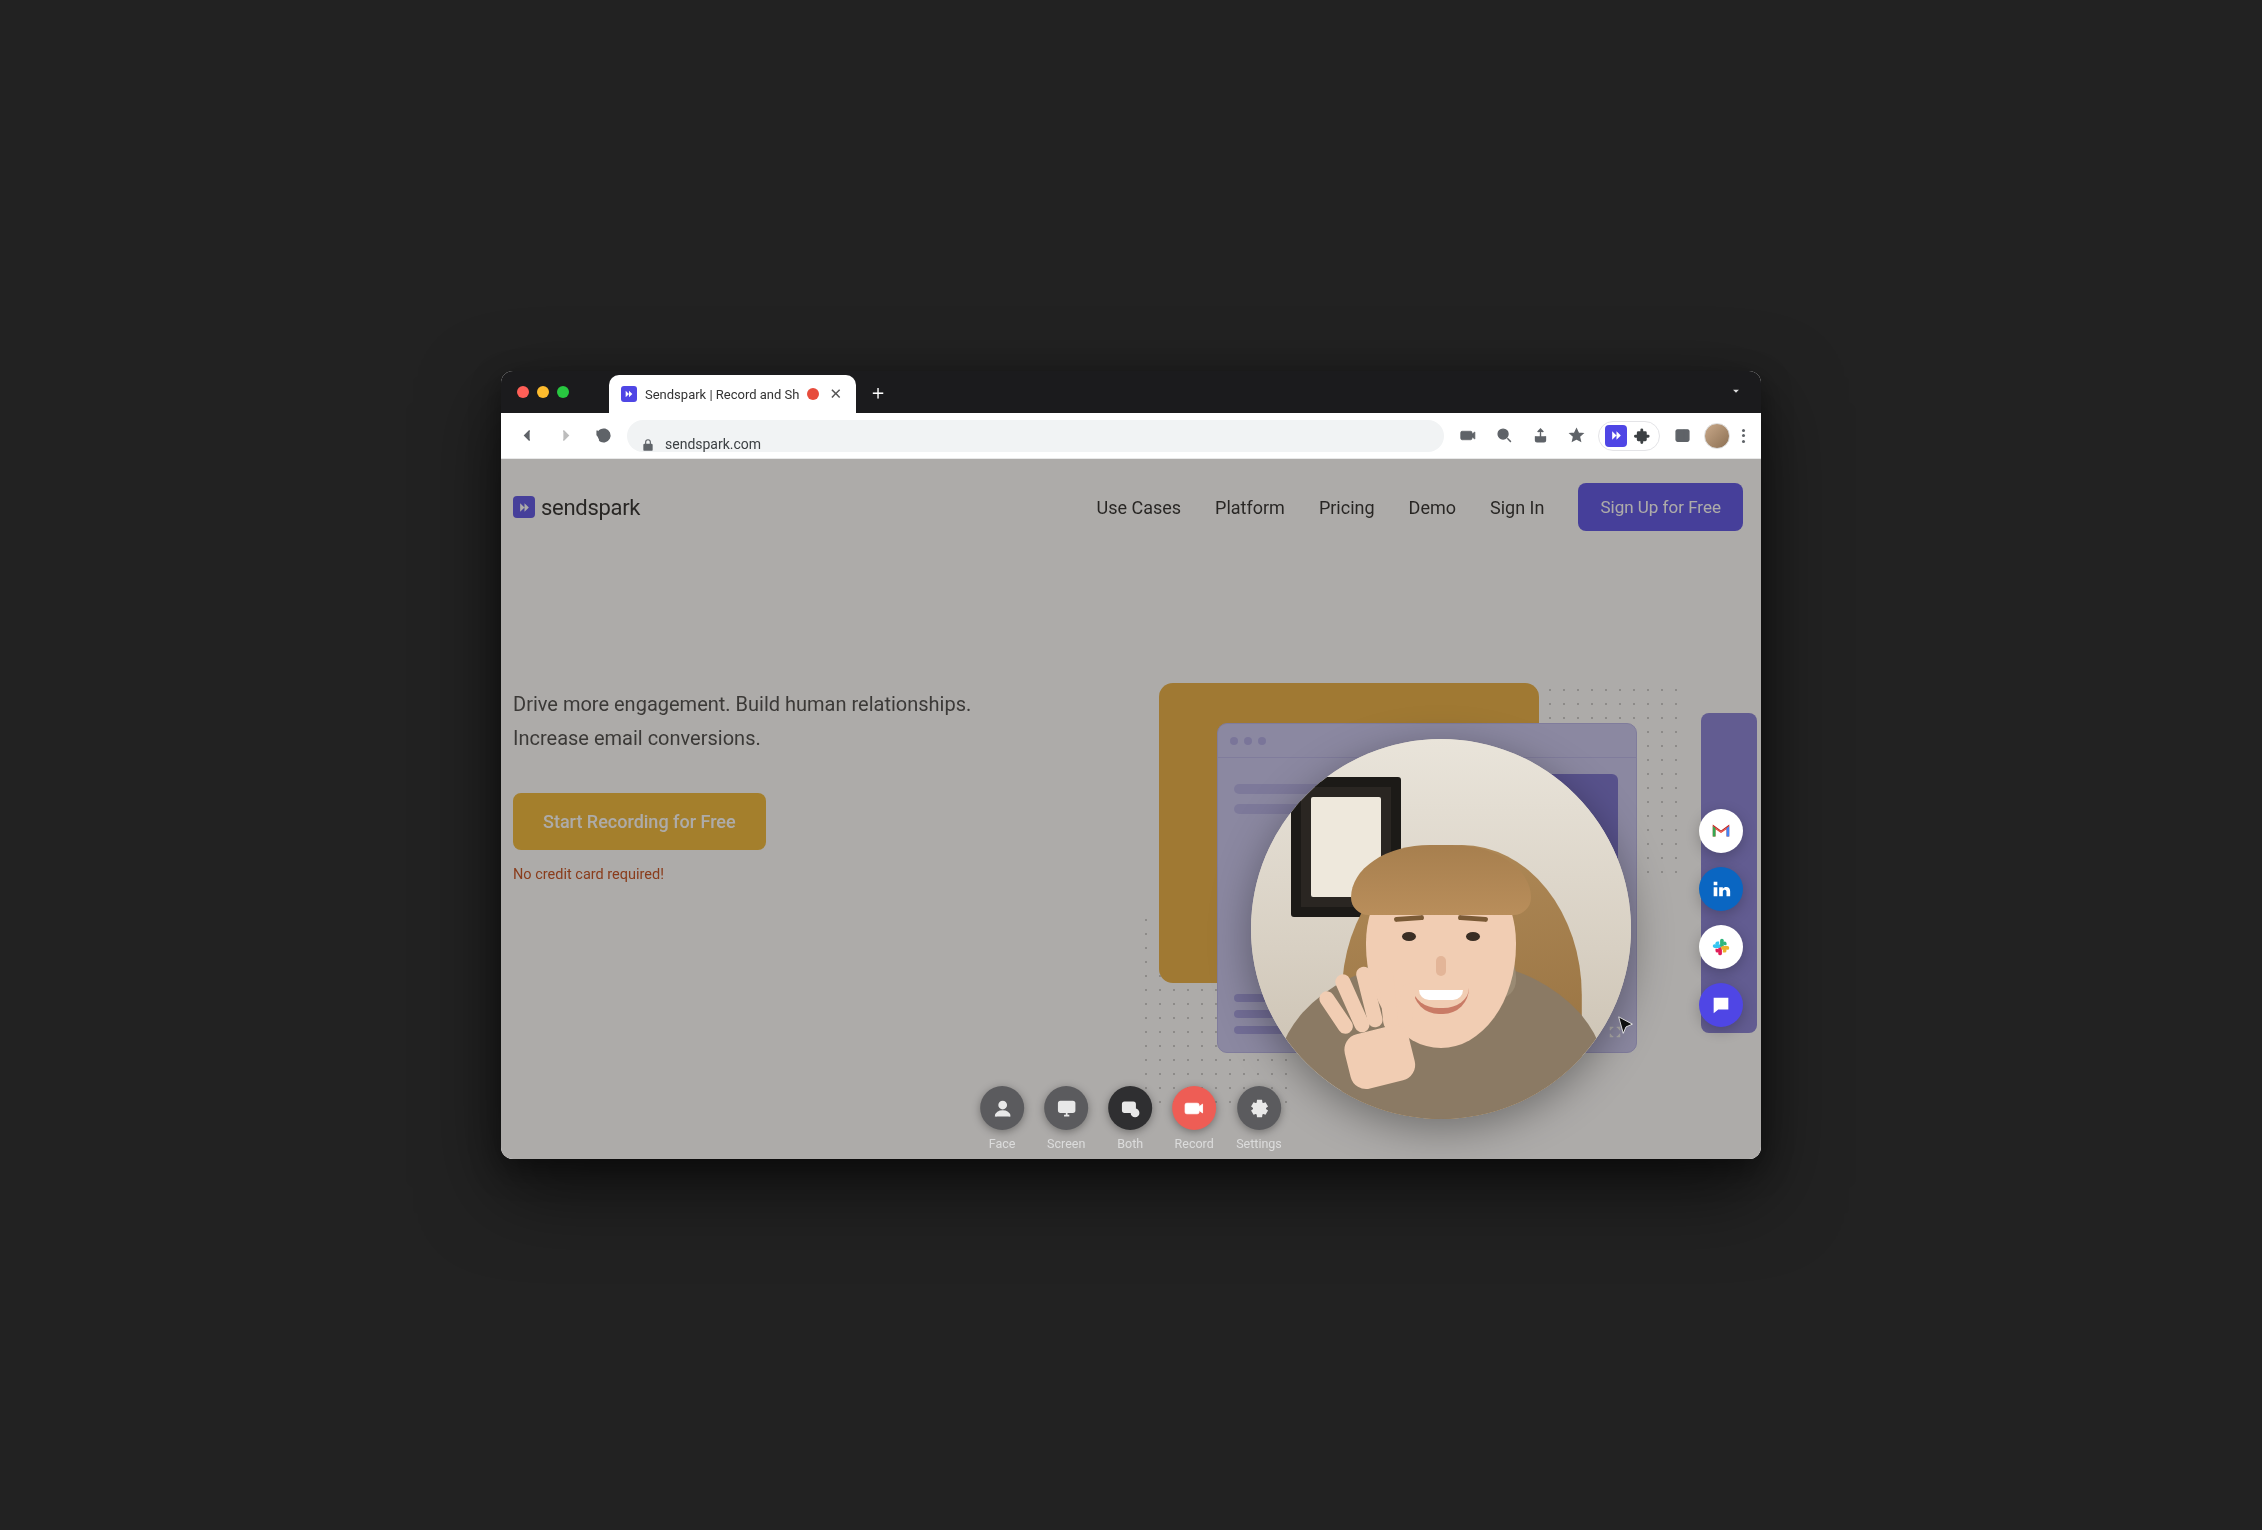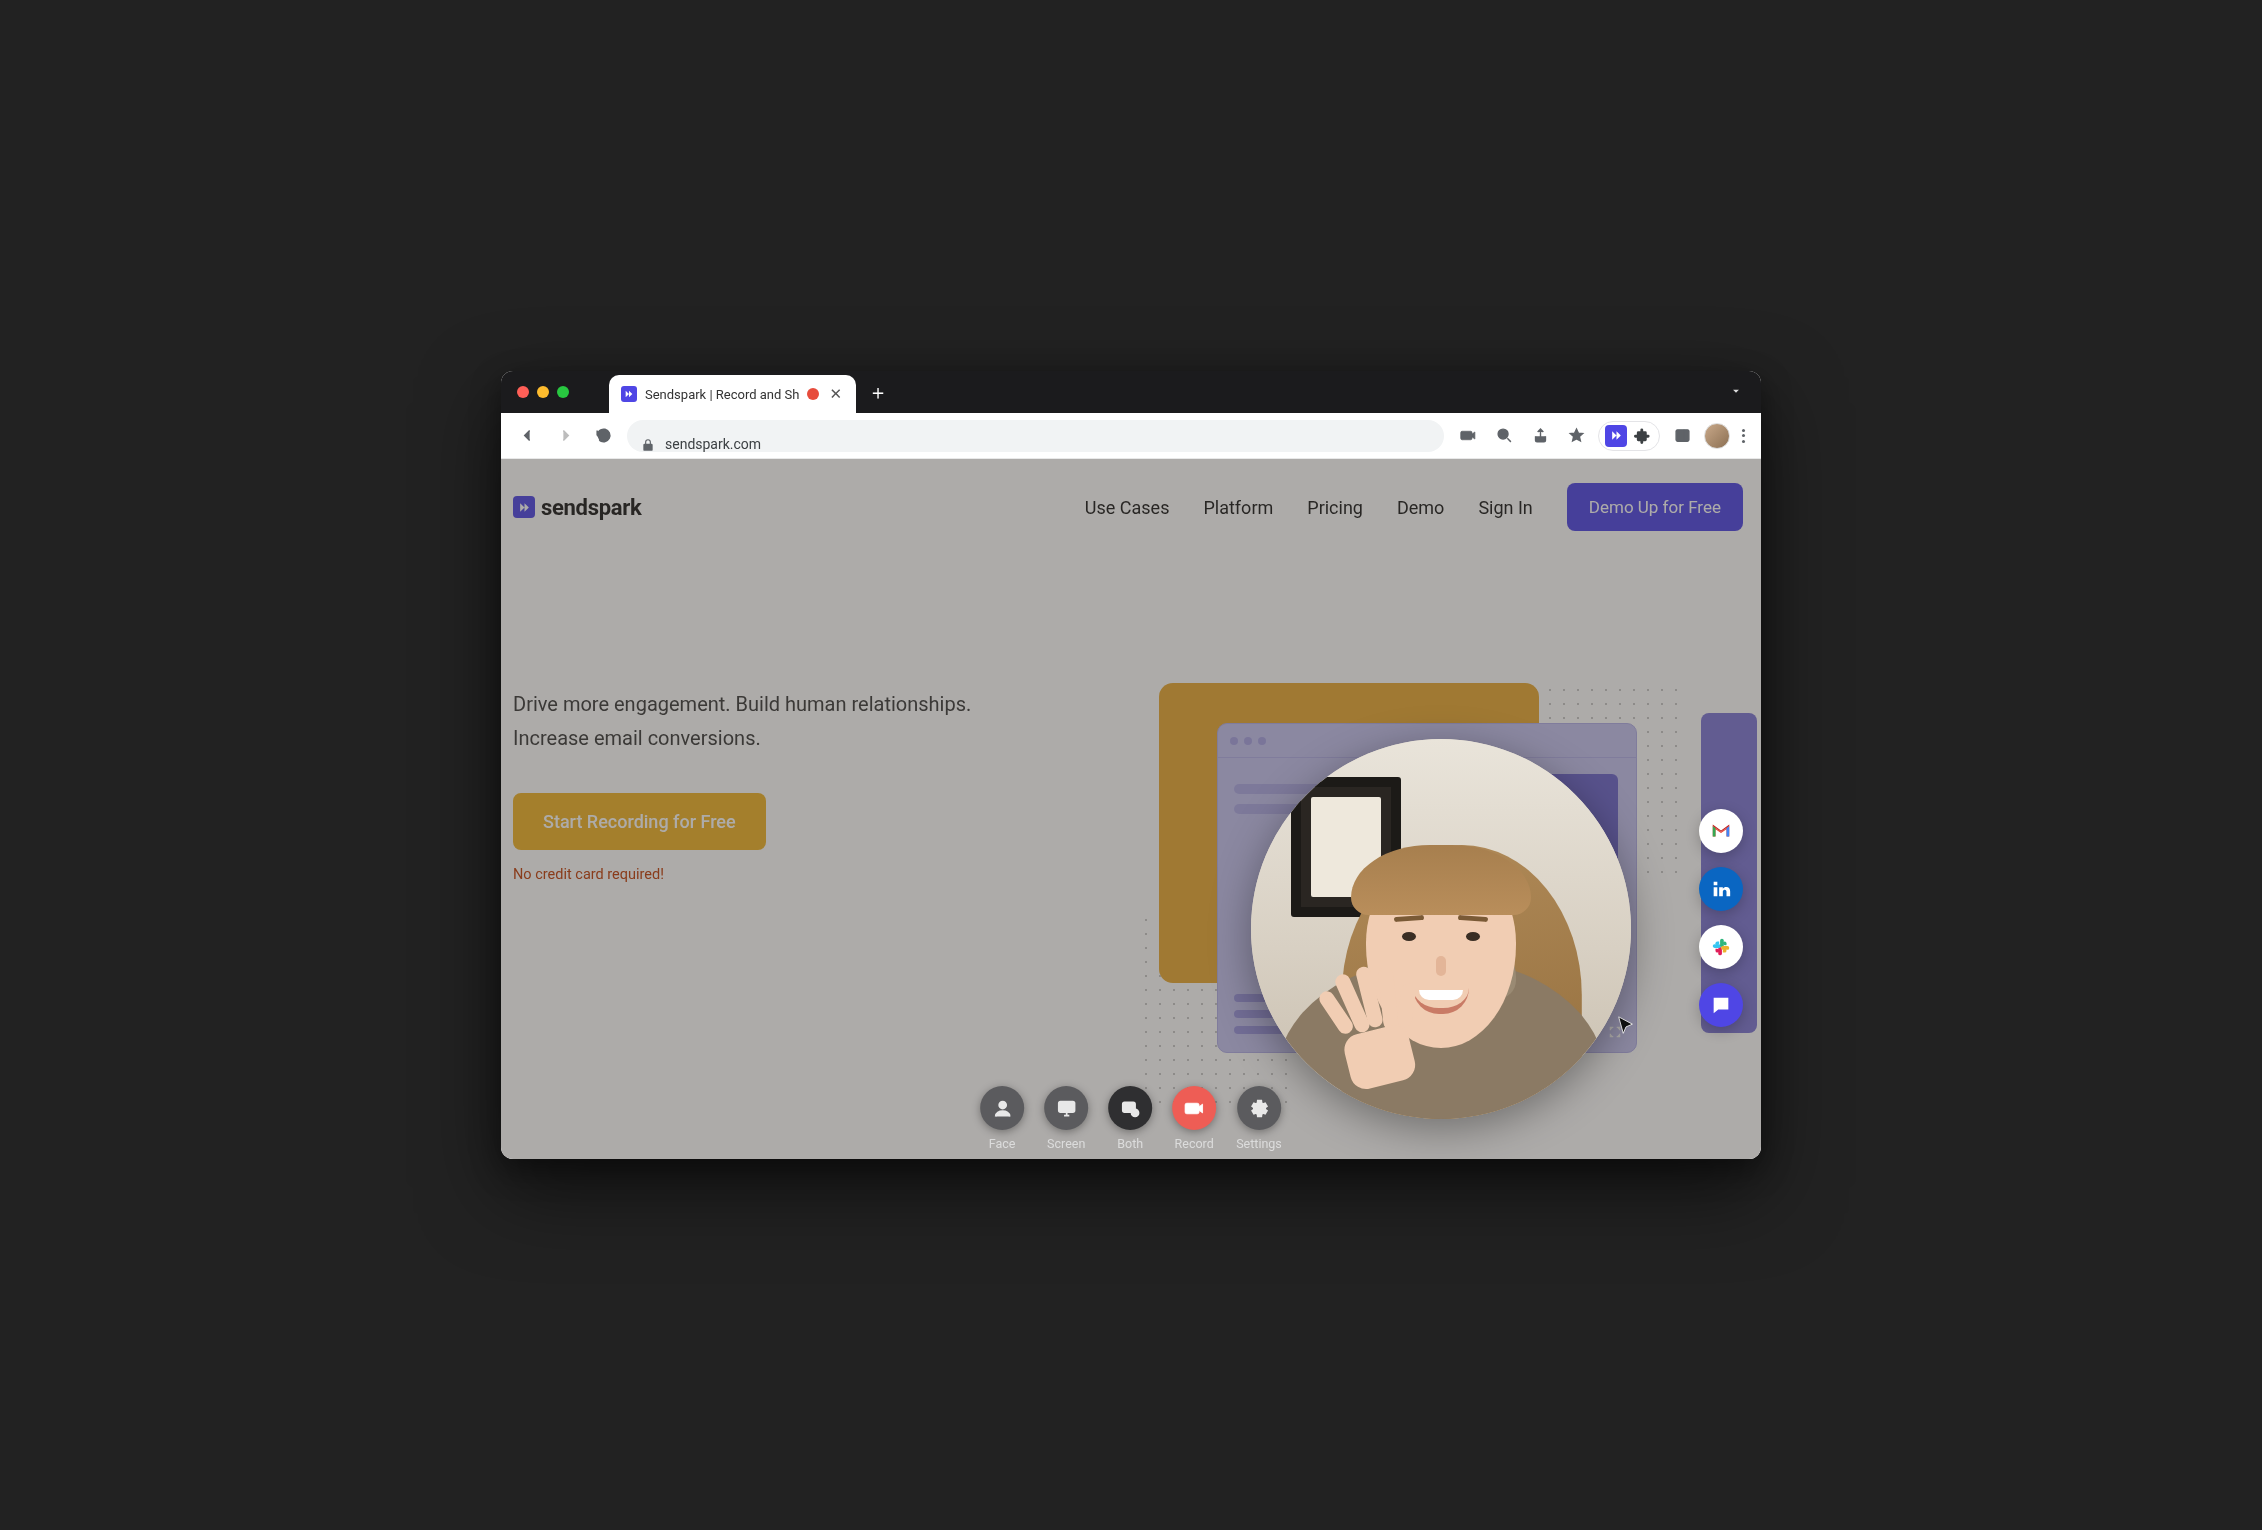--- a/index.html
+++ b/index.html
@@ -79,21 +79,21 @@
 .kebab{display:flex;flex-direction:column;gap:2.5px;padding:4px}
 .kebab span{width:3px;height:3px;border-radius:50%;background:#5f6368}
 
 
 .page{position:relative;height:700px;background:#fff;overflow:hidden}
 .page-content{position:absolute;inset:0}
 .dim-overlay{position:absolute;inset:0;background:rgba(60,56,50,.42);pointer-events:none;z-index:5}
 
 
 .site-header{display:flex;align-items:center;padding:24px 18px 24px 12px;gap:28px}
-.brand{display:flex;align-items:center;gap:6px;font-weight:700;font-size:22px;color:#1a1a1a;letter-spacing:-.3px}
+.brand{display:flex;align-items:center;gap:6px;font-weight:400;font-size:22px;color:#1a1a1a;letter-spacing:-.3px}
 .brand-mark{width:22px;height:22px;background:#4f46e5;border-radius:4px;display:flex;align-items:center;justify-content:center}
 .brand-mark svg{width:13px;height:13px;fill:#fff}
 .nav{margin-left:auto;display:flex;align-items:center;gap:34px;font-size:18px;color:#1a1a1a}
 .nav a{cursor:pointer}
 .cta{background:#4f46e5;color:#fff;font-size:17px;padding:14px 22px;border-radius:8px;cursor:pointer}
 
 
 .hero{display:flex;padding:18px 12px 0 12px;gap:10px;position:relative}
 .hero-left{flex:0 0 49%;padding-top:84px}
 .h1{font-size:54px;font-weight:800;line-height:1.08;letter-spacing:-1.2px;color:#121212}
@@ -285,21 +285,21 @@
               </svg>
           </span>
           <span>sendspark</span>
         </div>
         <div class="nav">
           <a>Use Cases</a>
           <a>Platform</a>
           <a>Pricing</a>
           <a>Demo</a>
           <a>Sign In</a>
-          <span class="cta">Demo Up for Free</span>
+          <span class="cta">Sign Up for Free</span>
         </div>
       </div>
 
       <div class="hero">
         <div class="hero-left">
           <p class="sub">Drive more engagement. Build human relationships. Increase email conversions.</p>
           <span class="primary-btn">Start Recording for Free</span>
           <p class="note">No credit card required!</p>
         </div>
         <div class="hero-right">

